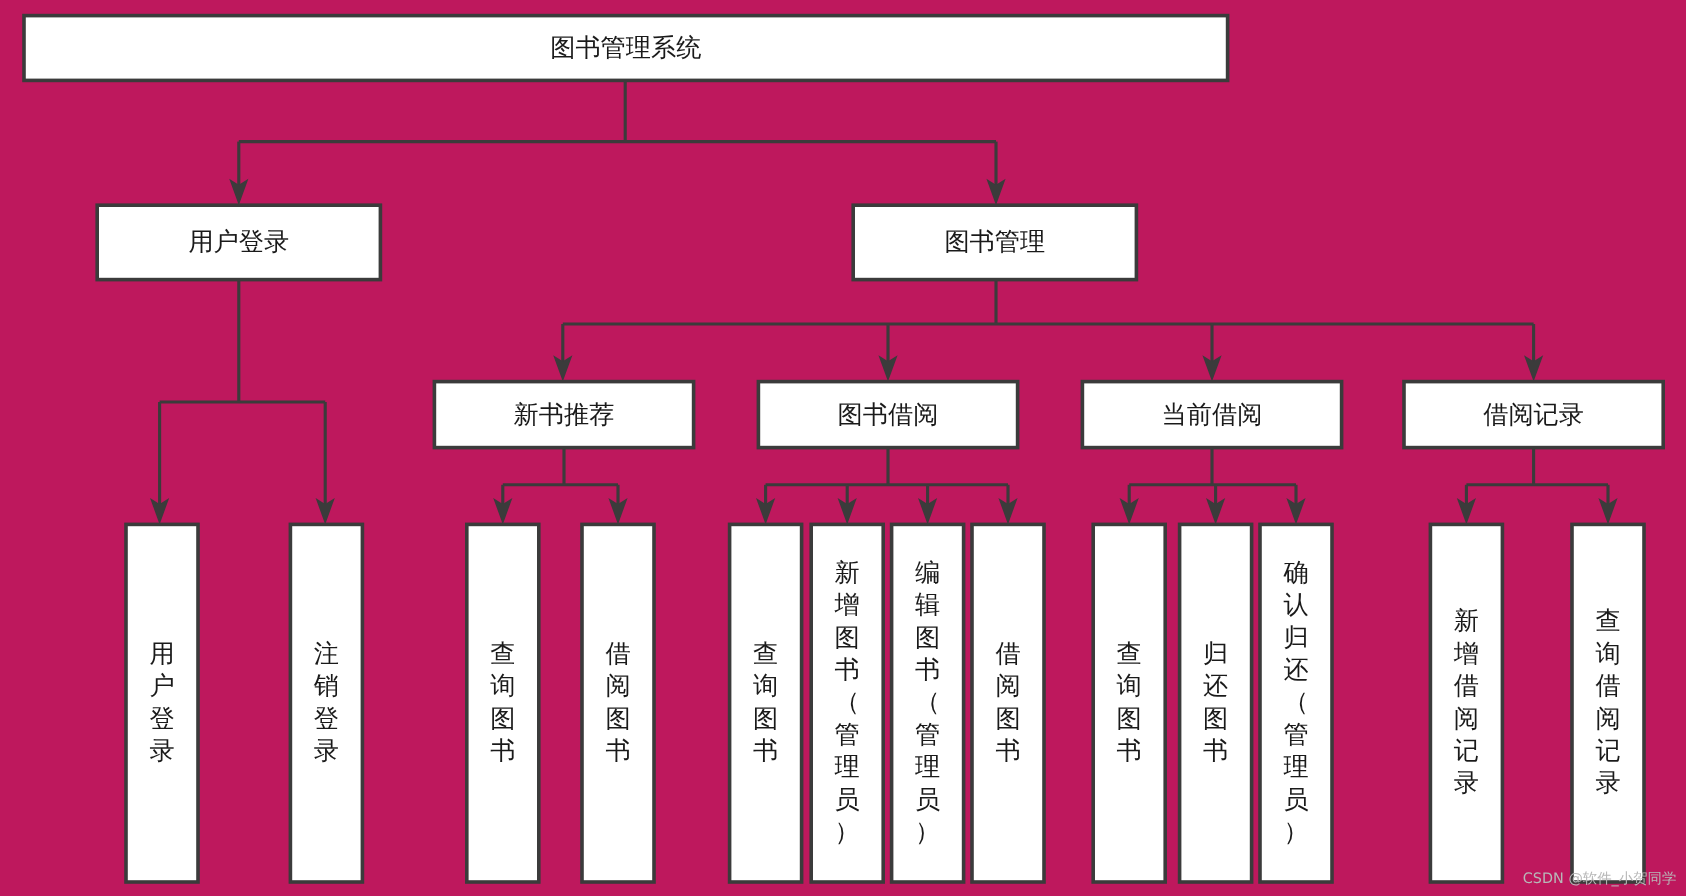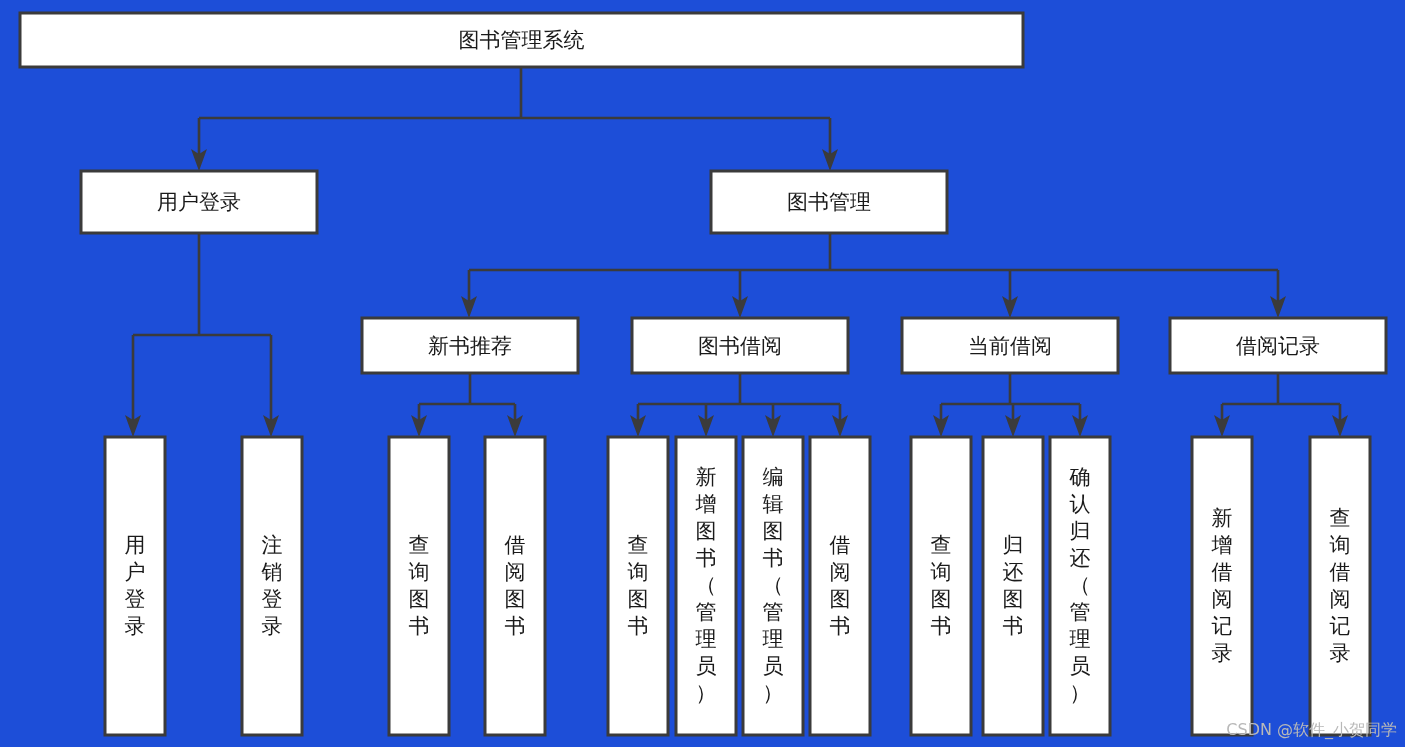--- a/index.html
+++ b/index.html
@@ -11,21 +11,21 @@
   body {
     width: 1405px;
     height: 747px;
     font-family: "DejaVu Sans", "Liberation Sans", sans-serif;
     overflow: hidden;
   }
   #diagram-root {
     position: relative;
     width: 1405px;
     height: 747px;
-    background: #1d4ed8;
+    background: #be185d;
   }
   svg.flow {
     position: absolute;
     left: 0;
     top: 0;
     width: 1405px;
     height: 747px;
     display: block;
   }
   .node-box {
@@ -53,21 +53,21 @@
     font-size: 21px;
     fill: #1a1a1a;
     text-anchor: middle;
     dominant-baseline: middle;
   }
   .watermark {
     position: absolute;
     right: 8px;
     bottom: 6px;
     font-family: "DejaVu Sans", "Liberation Sans", sans-serif;
-    font-size: 16px;
+    font-size: 12px;
     color: #b8b8b8;
     white-space: nowrap;
     user-select: none;
   }
 </style>
 </head>
 <body>
 
 <div id="diagram-root">
   <svg class="flow" viewBox="0 0 1405 747" xmlns="http://www.w3.org/2000/svg">

